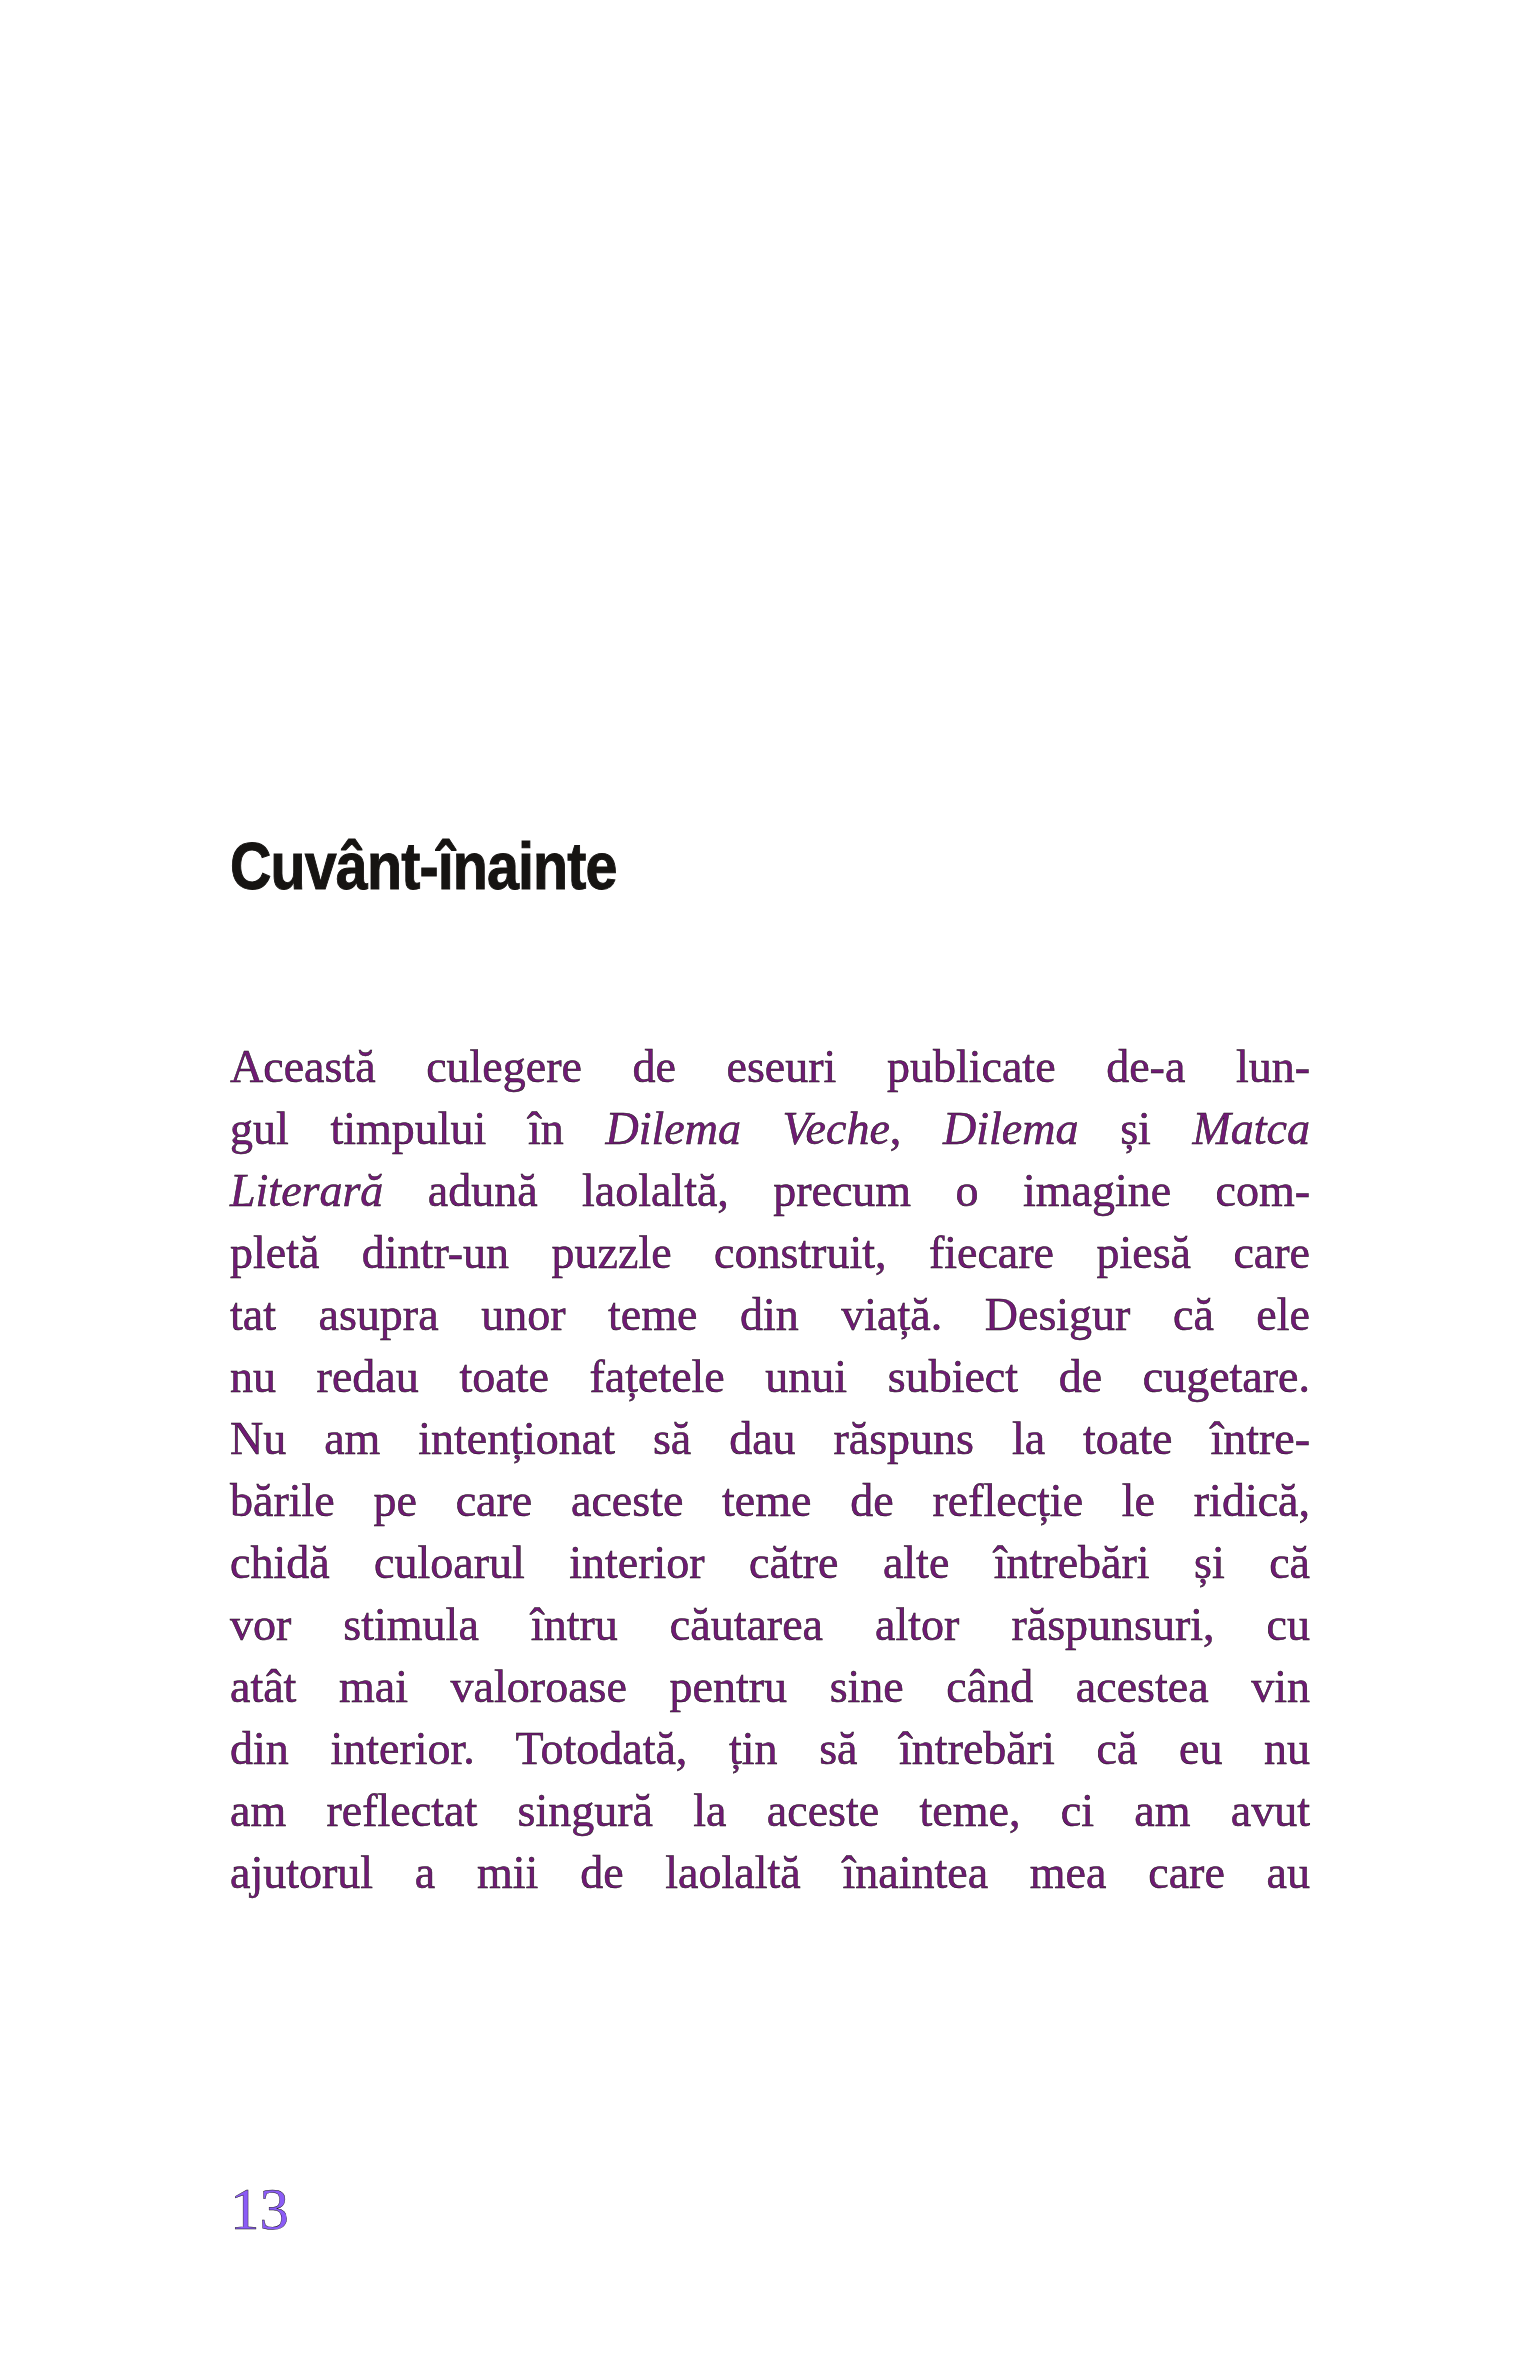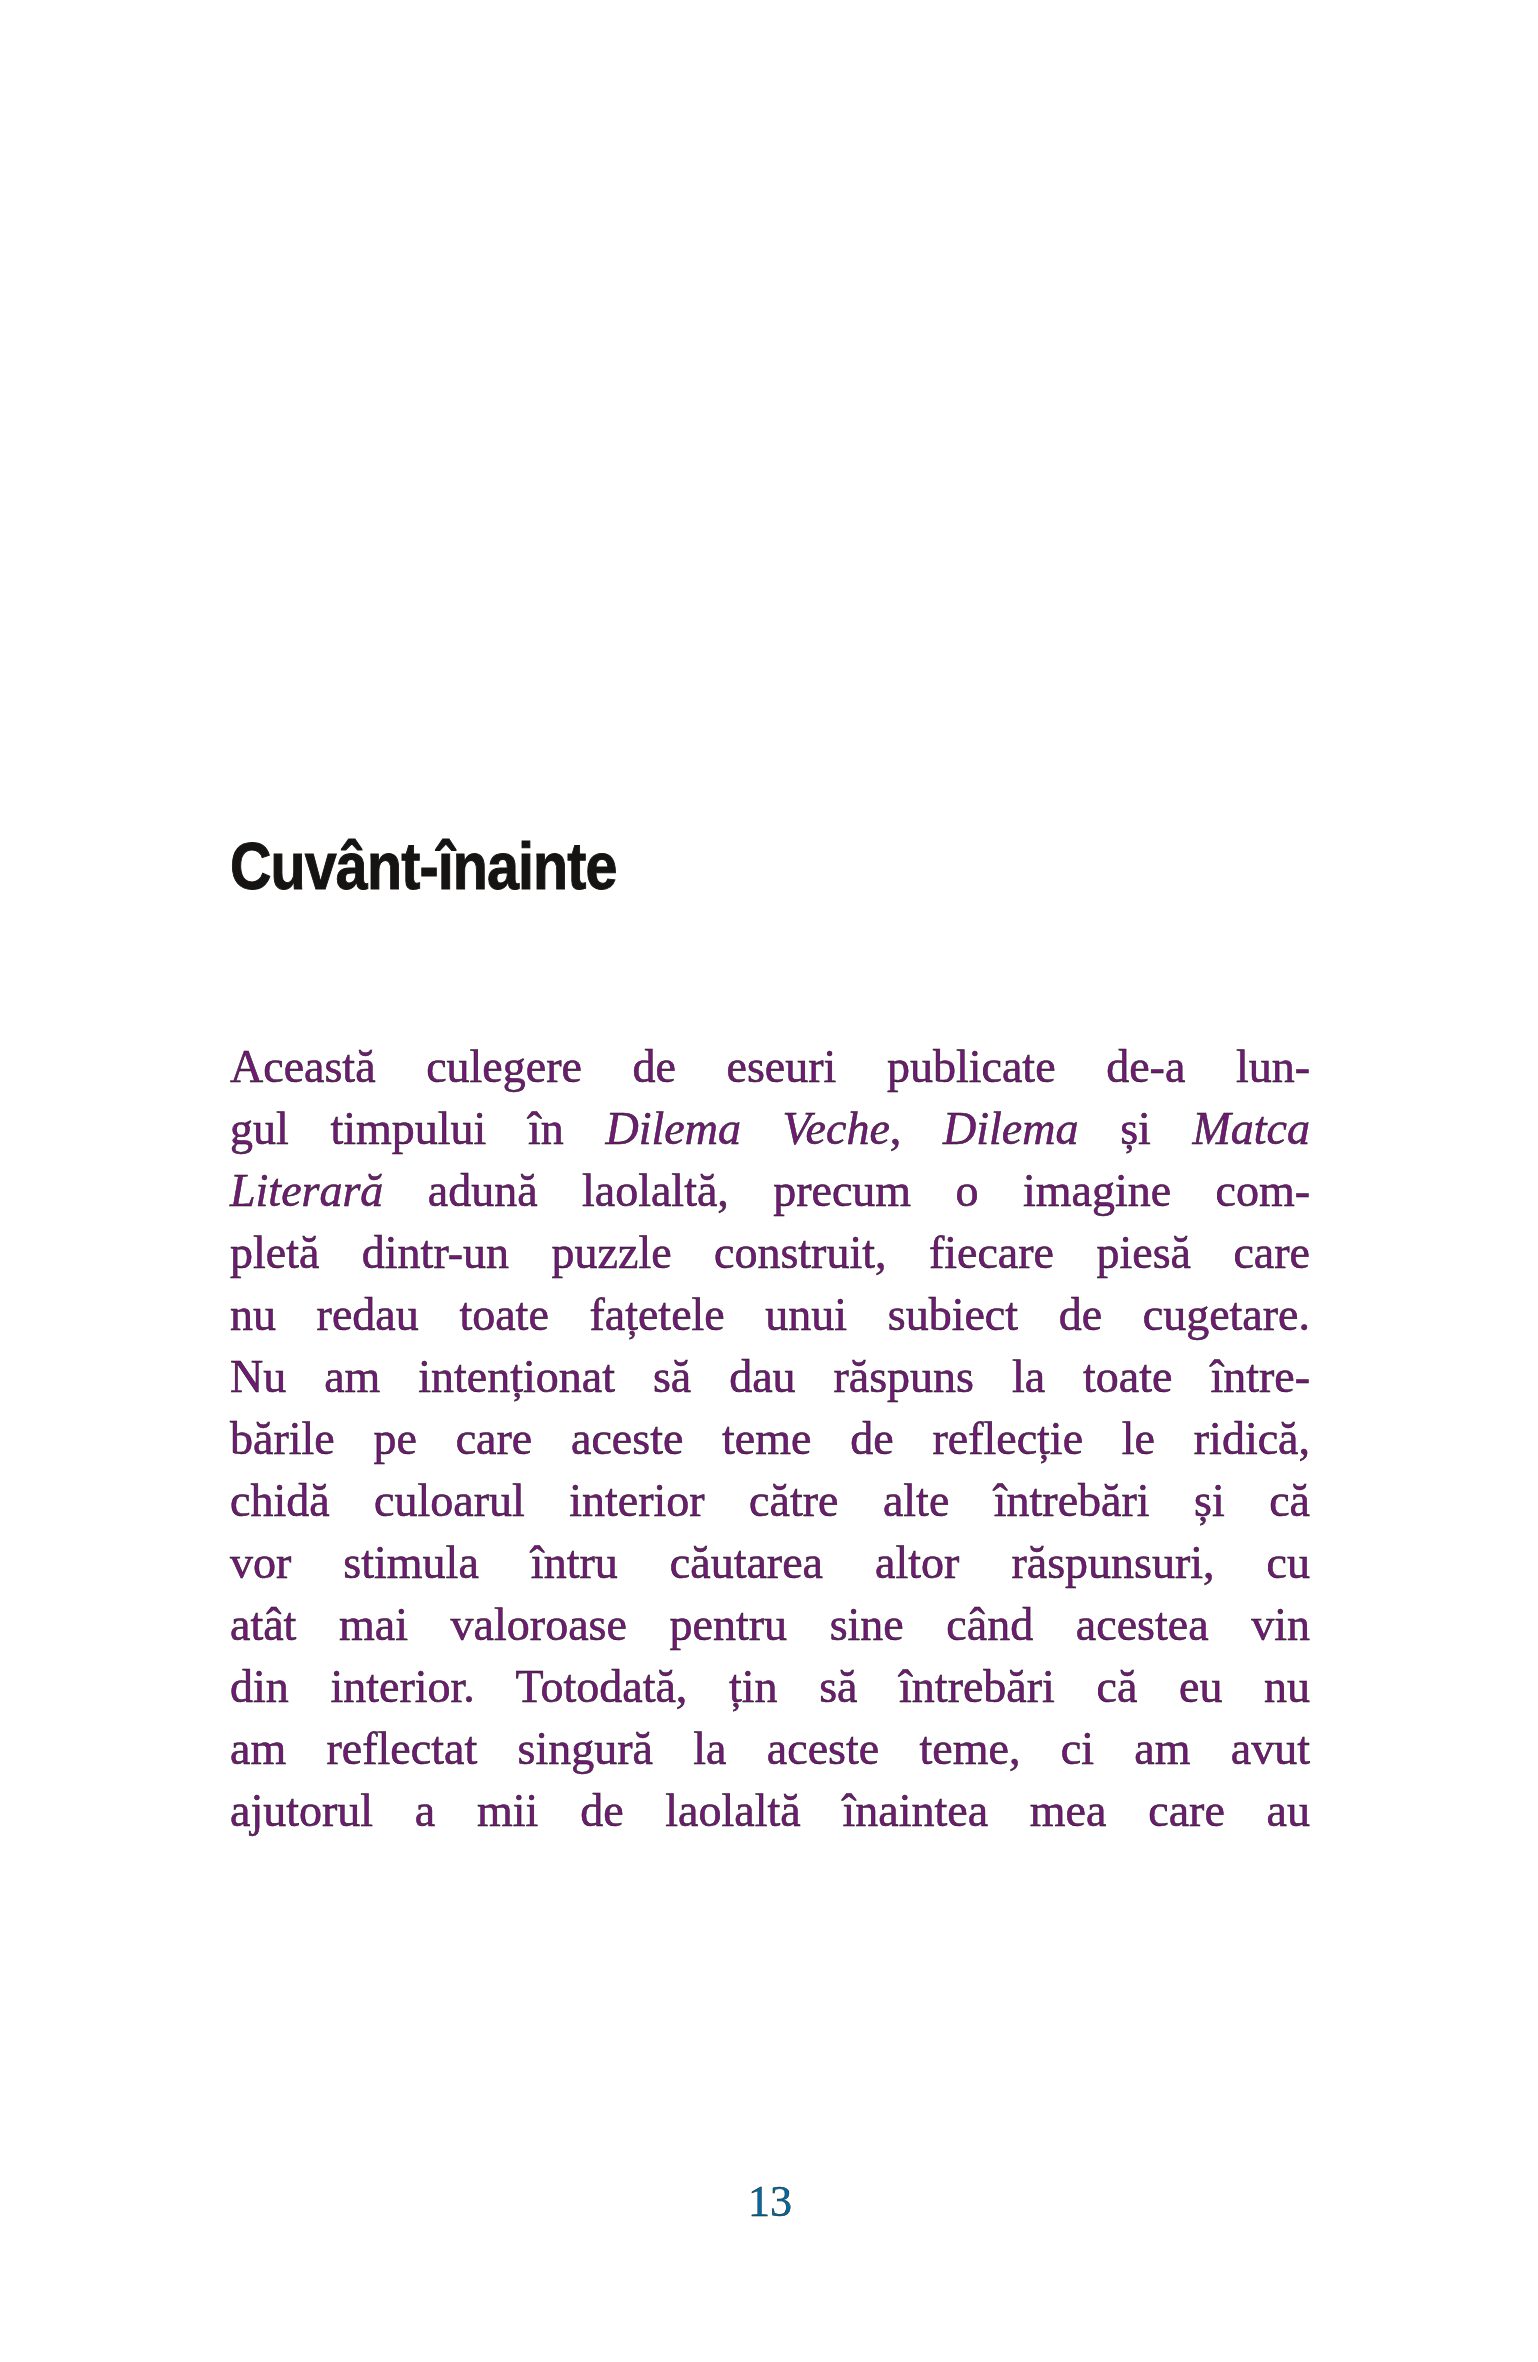--- a/index.html
+++ b/index.html
@@ -47,39 +47,40 @@
     text-align-last: justify;
     white-space: normal;
   }
   .body-text .line em {
   }
   .page-number {
     position: absolute;
     left: 230px;
     top: 2180px;
     width: 1080px;
-    text-align: center;
+    text-align: left;
     font-family: "Liberation Serif", serif;
-    font-size: 44px;
+    font-size: 59px;
     line-height: 1;
-    color: #0369a1;
+    color: #8b5cf6;
     -webkit-text-stroke: 0.4px #161412;
   }
 </style>
 </head>
 <body>
 
 <div class="page">
   <h1 class="heading">Cuvânt-înainte</h1>
 
   <div class="body-text">
       <div class="line"><span>Această culegere de eseuri publicate de-a lun-</span></div>
       <div class="line"><span>gul timpului în </span><em>Dilema Veche</em><span>, </span><em>Dilema</em><span> și </span><em>Matca</em></div>
       <div class="line"><em>Literară</em><span> adună laolaltă, precum o imagine com-</span></div>
       <div class="line"><span>pletă dintr-un puzzle construit, fiecare piesă care</span></div>
+      <div class="line"><span>tat asupra unor teme din viață. Desigur că ele</span></div>
       <div class="line"><span>nu redau toate fațetele unui subiect de cugetare.</span></div>
       <div class="line"><span>Nu am intenționat să dau răspuns la toate între-</span></div>
       <div class="line"><span>bările pe care aceste teme de reflecție le ridică,</span></div>
       <div class="line"><span>chidă culoarul interior către alte întrebări și că</span></div>
       <div class="line"><span>vor stimula întru căutarea altor răspunsuri, cu</span></div>
       <div class="line"><span>atât mai valoroase pentru sine când acestea vin</span></div>
       <div class="line"><span>din interior. Totodată, țin să întrebări că eu nu</span></div>
       <div class="line"><span>am reflectat singură la aceste teme, ci am avut</span></div>
       <div class="line"><span>ajutorul a mii de laolaltă înaintea mea care au</span></div>
     </div>

